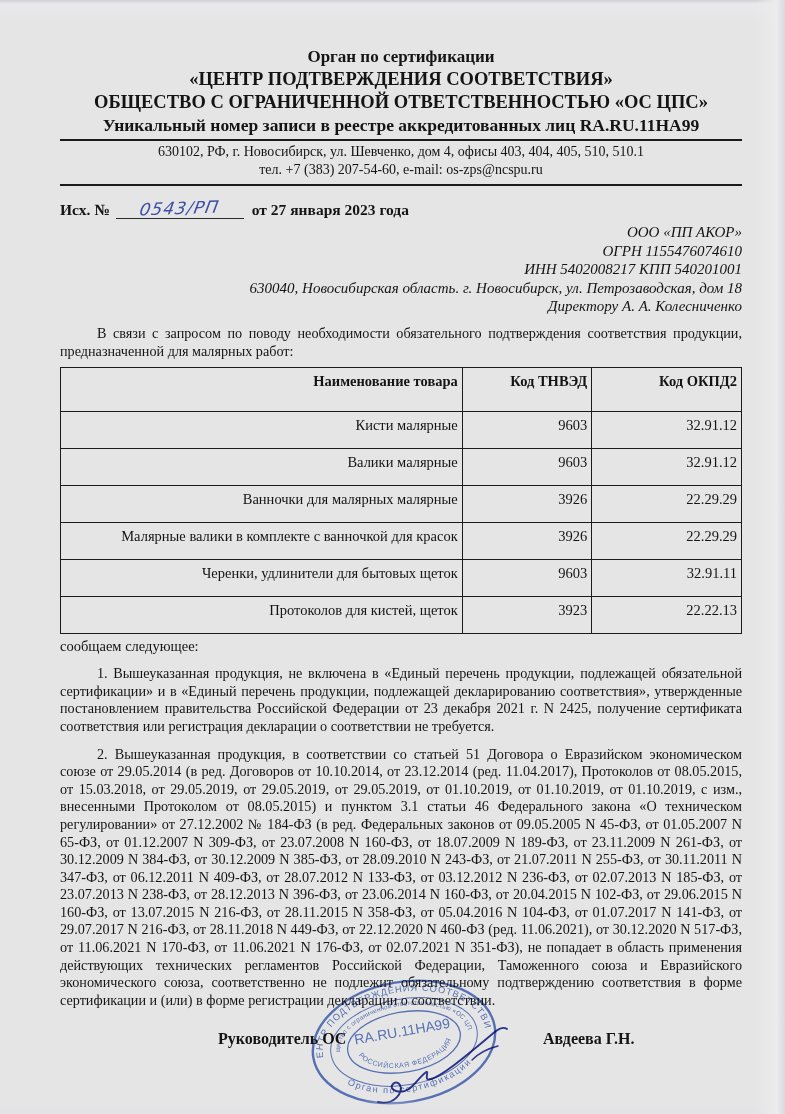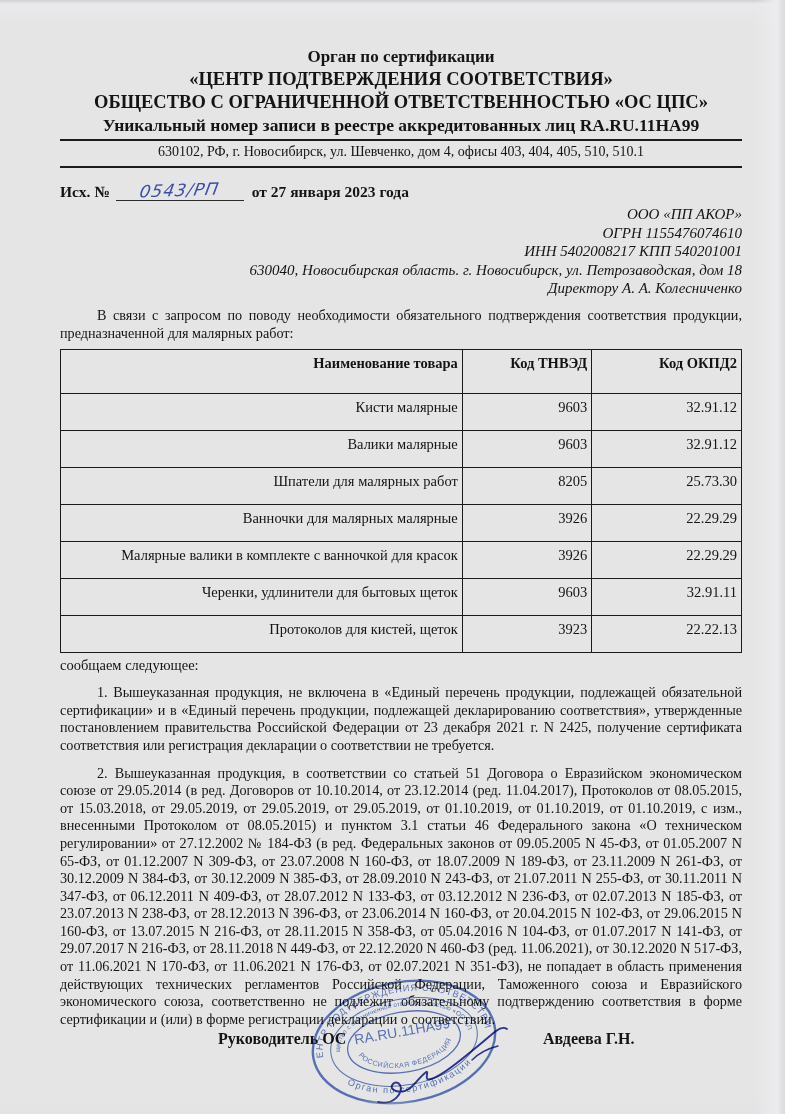--- a/index.html
+++ b/index.html
@@ -106,20 +106,21 @@
     <div class="lh">
       <div class="l1">Орган по сертификации</div>
       <div class="l2">«ЦЕНТР ПОДТВЕРЖДЕНИЯ СООТВЕТСТВИЯ»</div>
       <div class="l3">ОБЩЕСТВО С ОГРАНИЧЕННОЙ ОТВЕТСТВЕННОСТЬЮ «ОС ЦПС»</div>
       <div class="l4">Уникальный номер записи в реестре аккредитованных лиц RA.RU.11НА99</div>
     </div>
 
     <div class="rule"></div>
     <div class="contact">
       <div>630102, РФ, г. Новосибирск, ул. Шевченко, дом 4, офисы 403, 404, 405, 510, 510.1</div>
+      <div>тел. +7 (383) 207-54-60,  e-mail: os-zps@ncspu.ru</div>
     </div>
     <div class="rule"></div>
 
     <div class="outgoing"><span>Исх. №</span><span class="blank"><span class="hand">0543/РП</span></span><span>от 27 января 2023 года</span></div>
 
     <div class="recipient">
         <div>ООО «ПП АКОР»</div>
         <div>ОГРН 1155476074610</div>
         <div>ИНН 5402008217 КПП 540201001</div>
         <div>630040, Новосибирская область. г. Новосибирск, ул. Петрозаводская, дом 18</div>
@@ -139,25 +140,20 @@
       <tbody>
           <tr>
             <td class="c1">Кисти малярные</td>
             <td class="c2">9603</td>
             <td class="c3">32.91.12</td>
           </tr>
           <tr>
             <td class="c1">Валики малярные</td>
             <td class="c2">9603</td>
             <td class="c3">32.91.12</td>
-          </tr>
-          <tr>
-            <td class="c1">Шпатели для малярных работ</td>
-            <td class="c2">8205</td>
-            <td class="c3">25.73.30</td>
           </tr>
           <tr>
             <td class="c1">Ванночки для малярных малярные</td>
             <td class="c2">3926</td>
             <td class="c3">22.29.29</td>
           </tr>
           <tr>
             <td class="c1">Малярные валики в комплекте с ванночкой для красок</td>
             <td class="c2">3926</td>
             <td class="c3">22.29.29</td>

